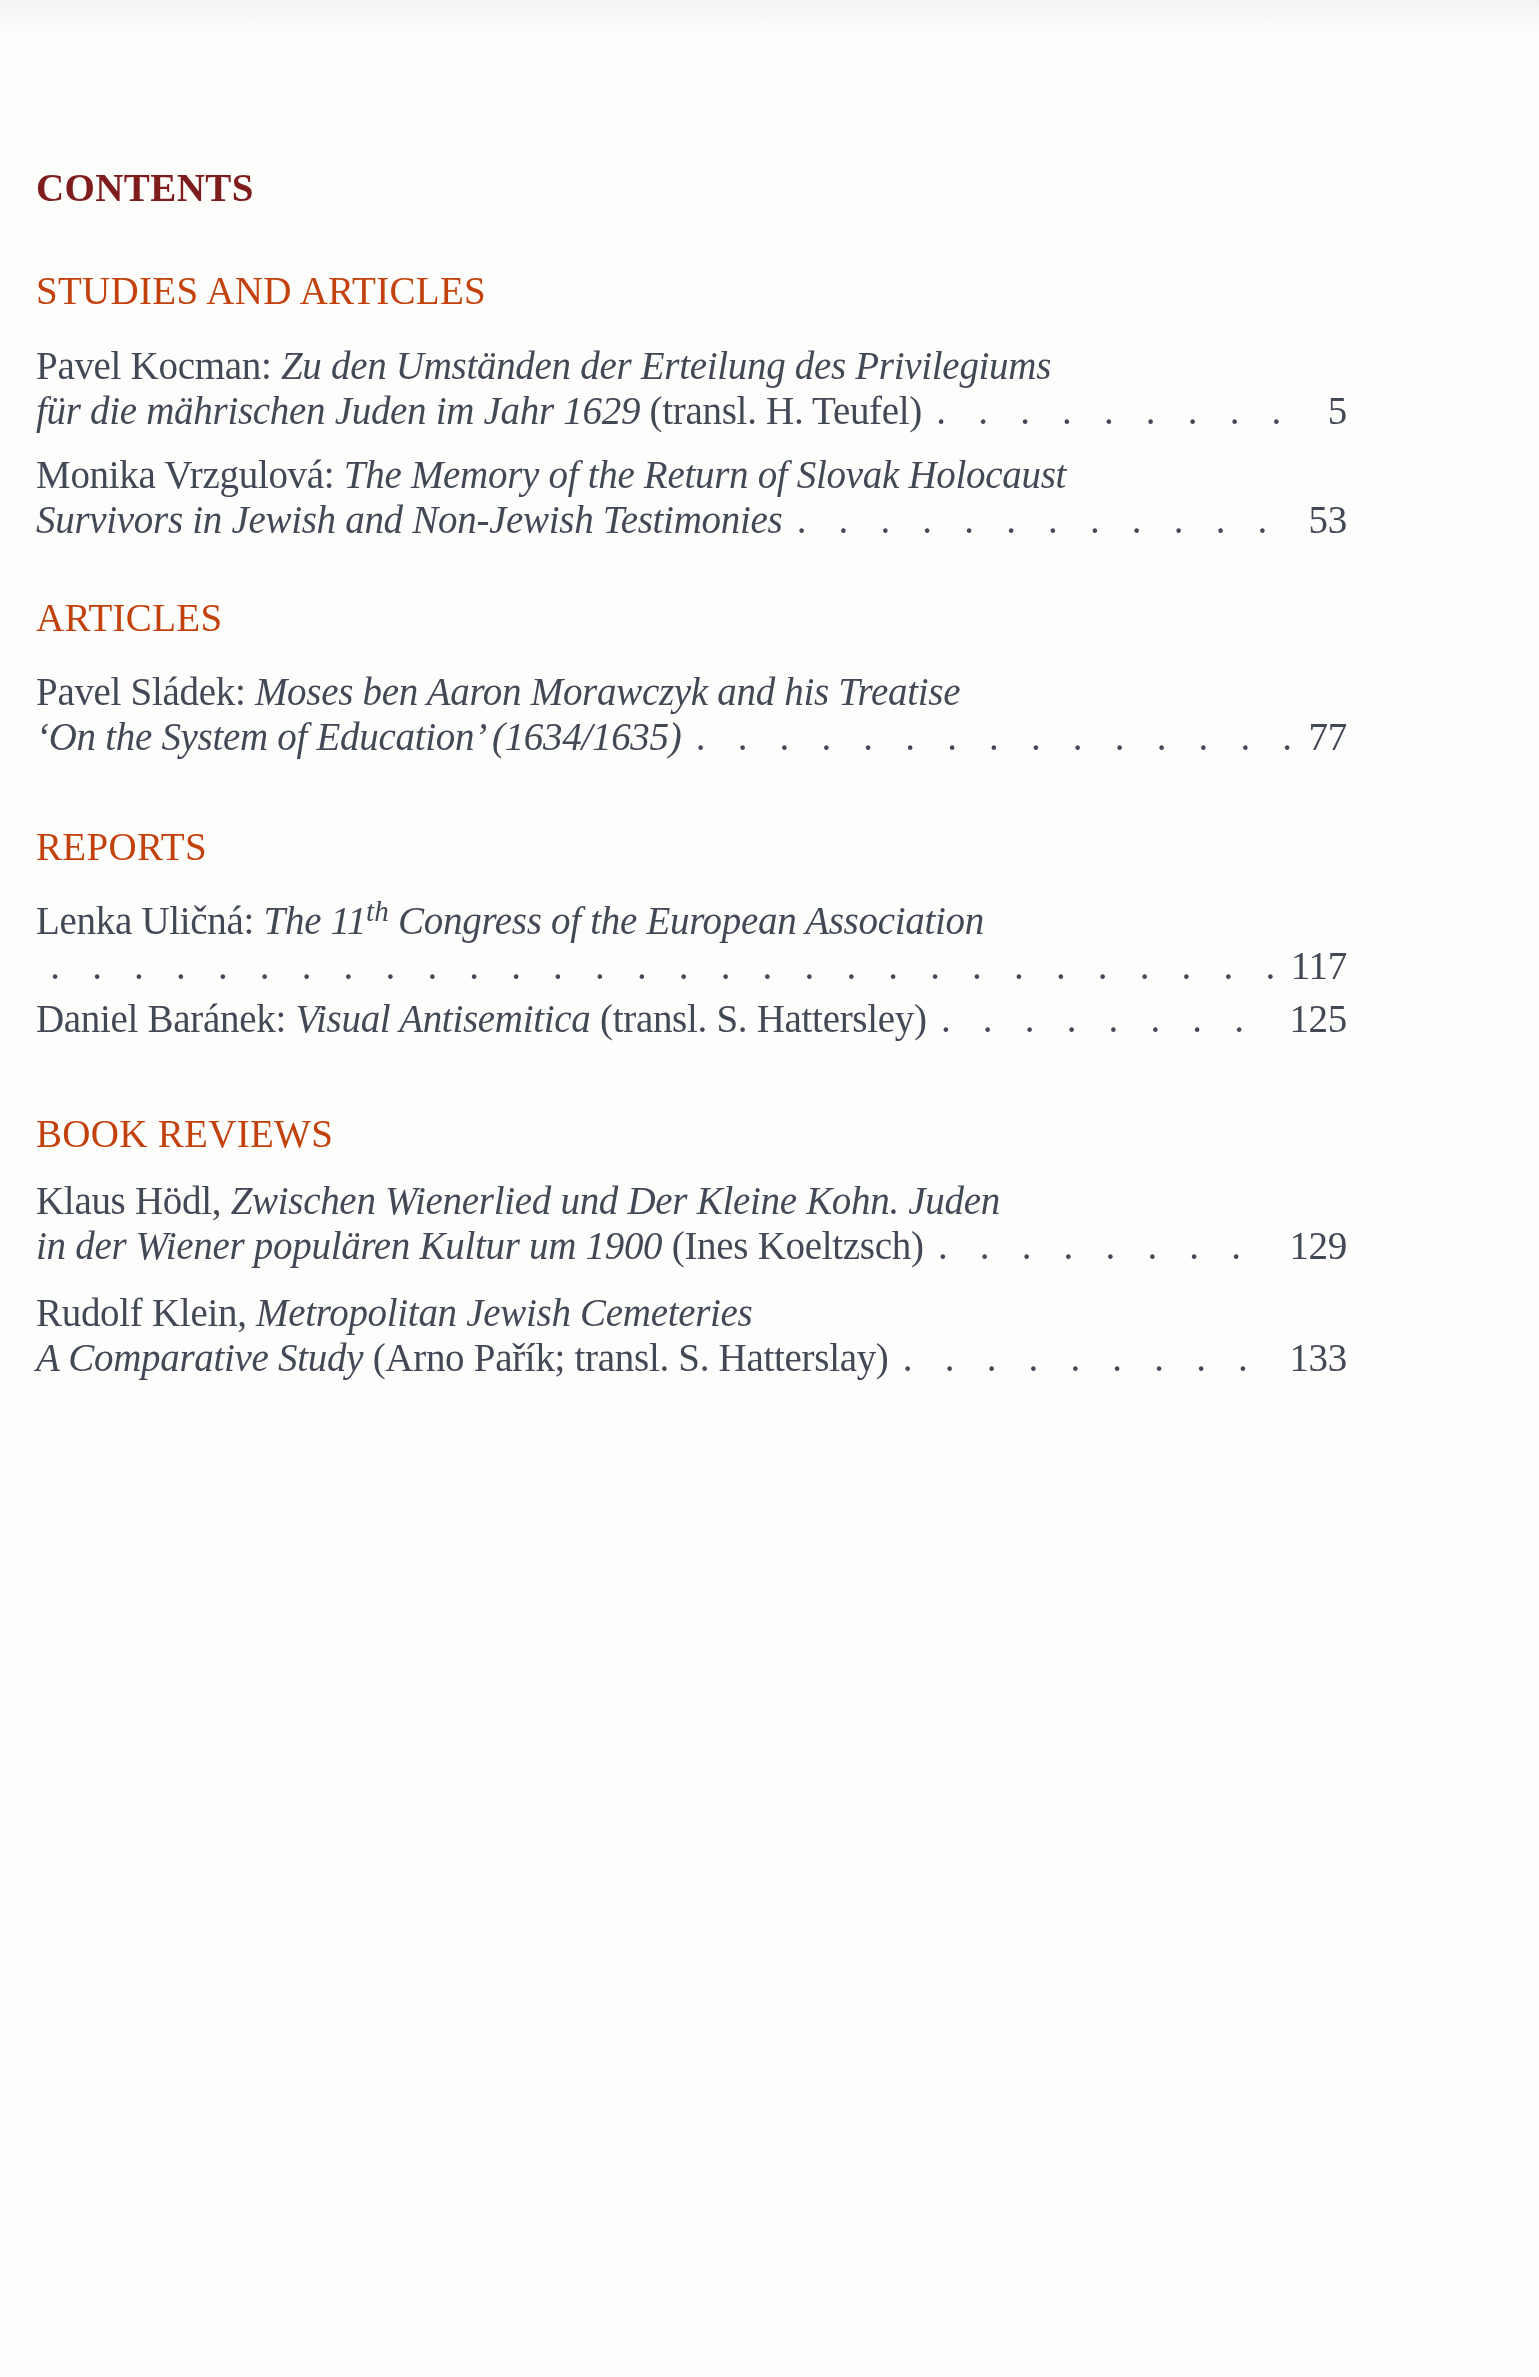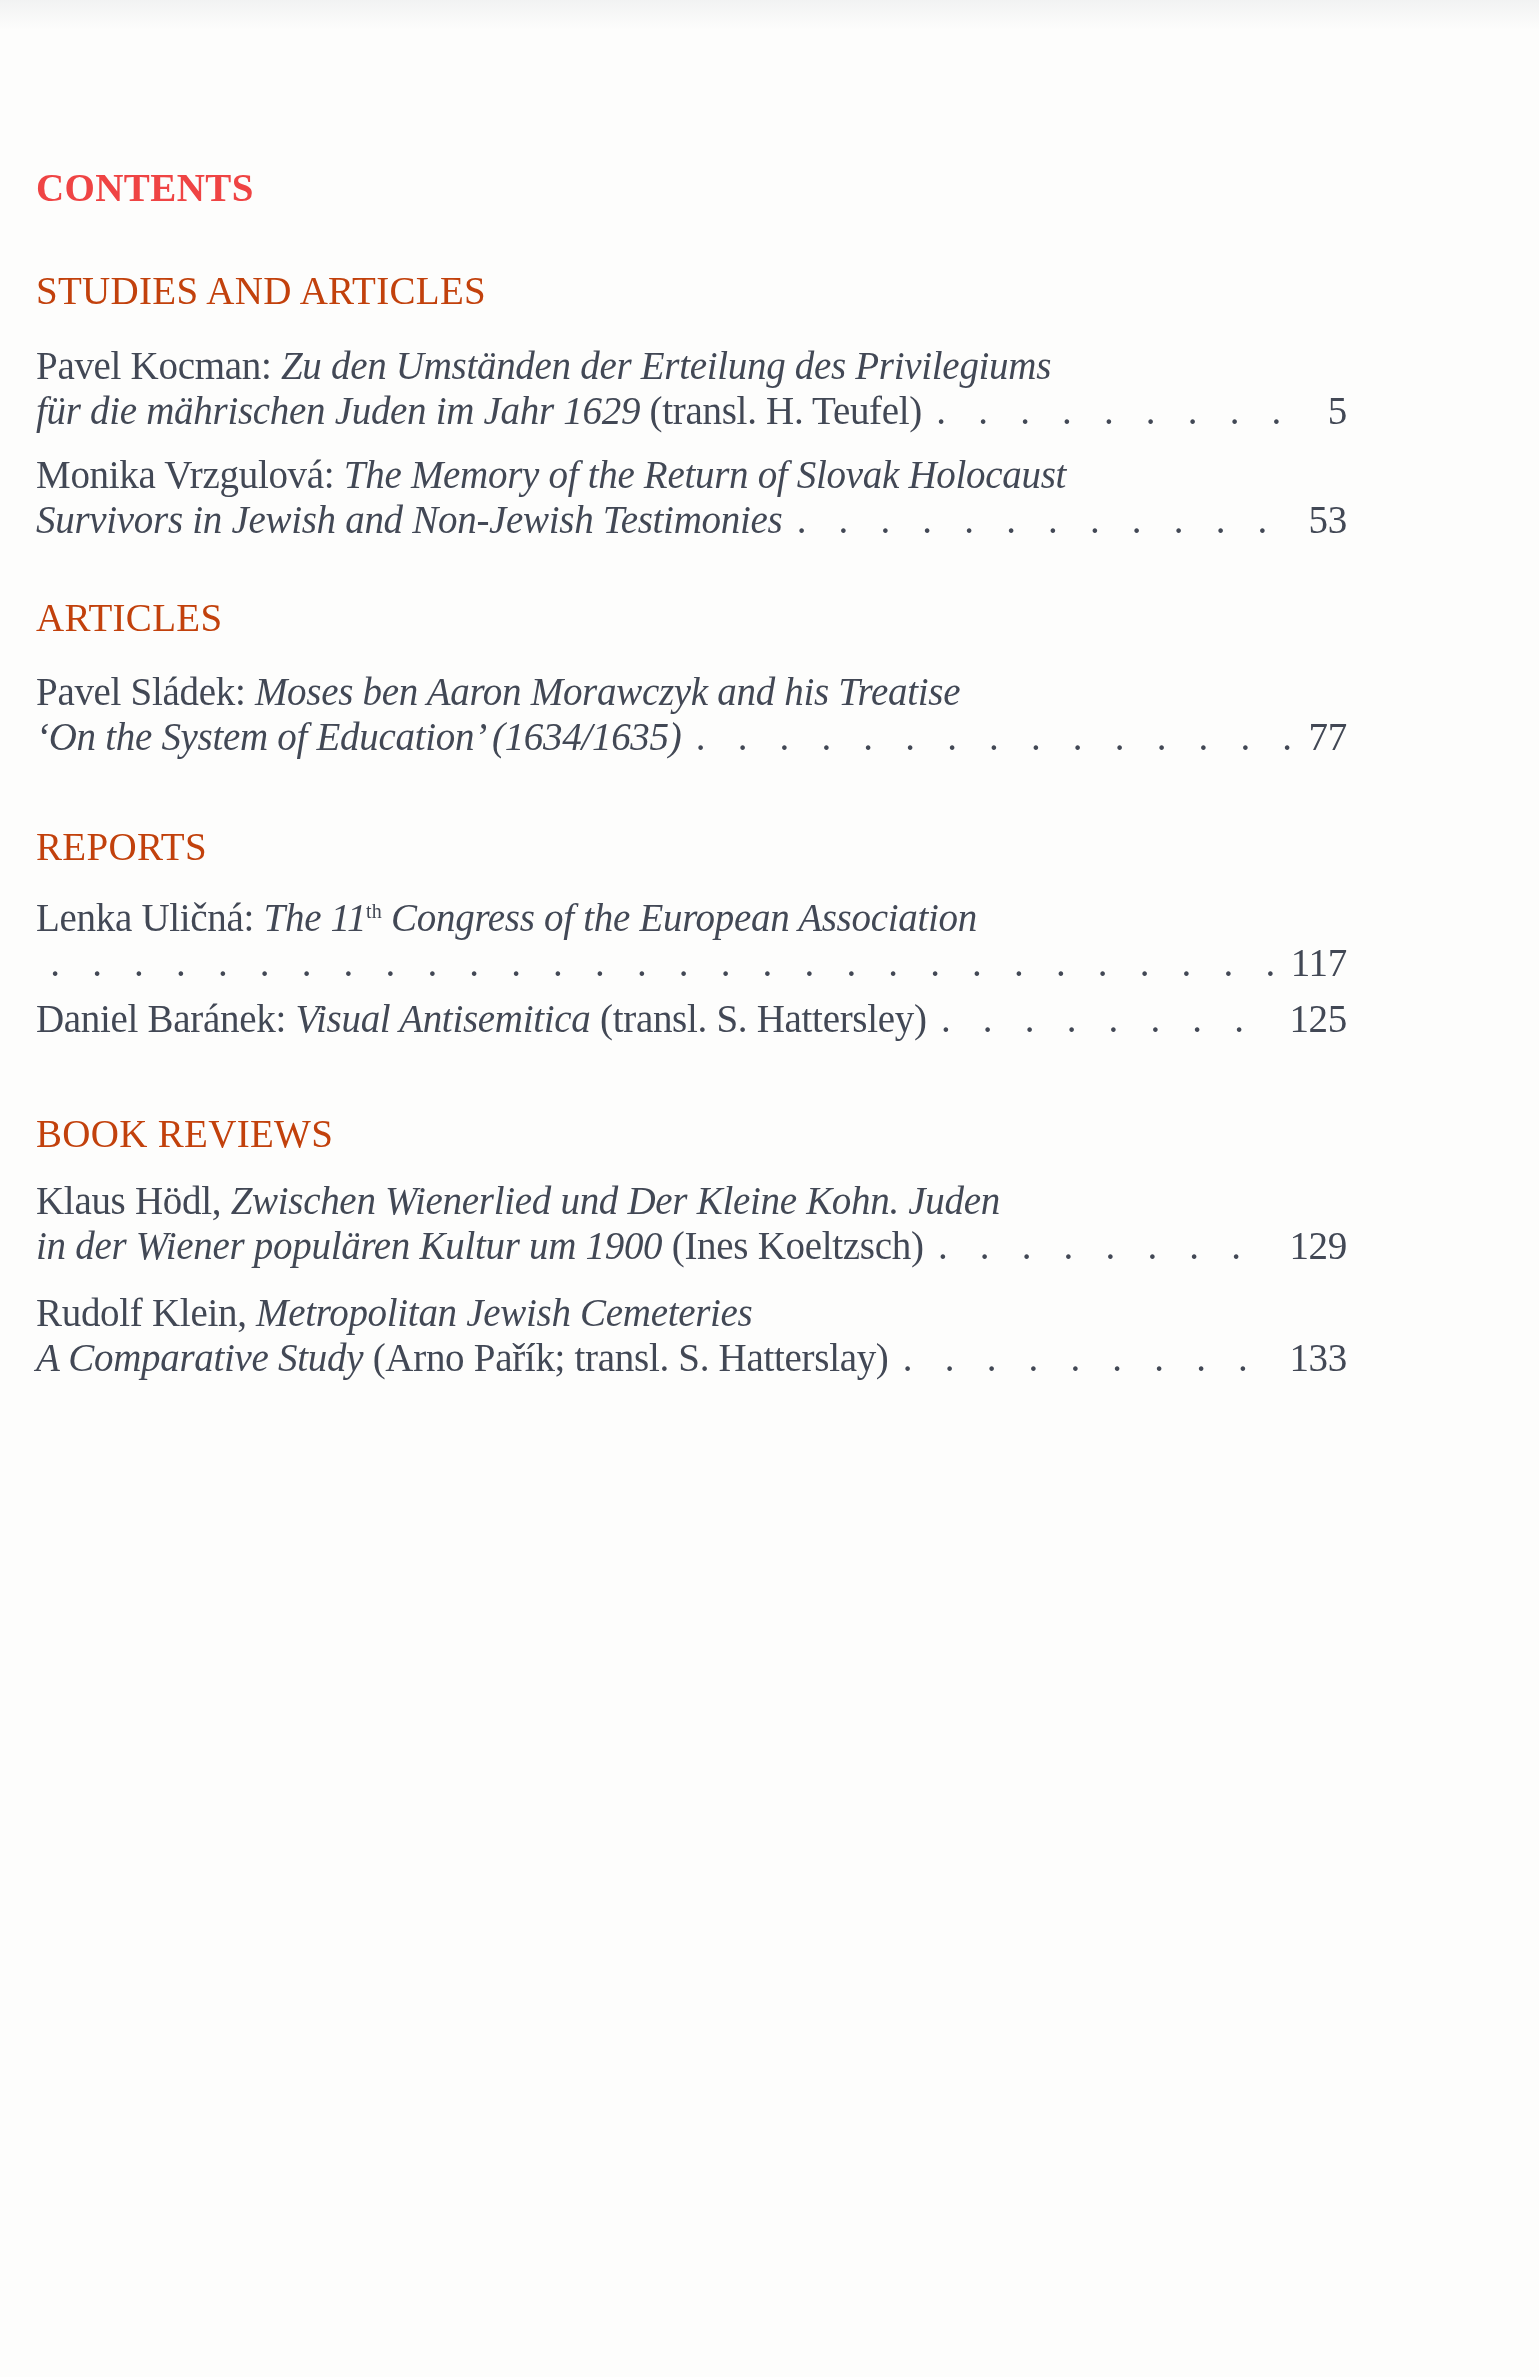--- a/index.html
+++ b/index.html
@@ -28,42 +28,43 @@
     top: 0;
     width: 1311px;
   }
   .abs { position: absolute; left: 0; right: 0; }
   h1, h2 { margin: 0; font-weight: normal; }
 
   .title {
     font-size: 39px;
     font-weight: bold;
     letter-spacing: 0.4px;
-    color: #ef4444;
+    color: #7f1d1d;
   }
   .heading {
     font-size: 39px;
     letter-spacing: 0.3px;
     color: #c2410c;
   }
   .entry {
     font-size: 39px;
     line-height: 45px;
     letter-spacing: -0.3px;
   }
   .line { white-space: nowrap; }
   .leaderline {
     display: flex;
     align-items: baseline;
   }
   .leaderline .txt { flex: 0 0 auto; white-space: nowrap; }
   .rm { font-style: normal; text-align: right; }
   .it { font-style: italic; }
   .sup {
-    font-size: 20px;
+    font-style: italic;
+    font-size: 29px;
     vertical-align: 13.4px;
     letter-spacing: 0;
   }
   .leader {
     flex: 1 1 auto;
     overflow: hidden;
     white-space: nowrap;
     word-spacing: 23px;
     padding-left: 14.3px;
     min-width: 0;

